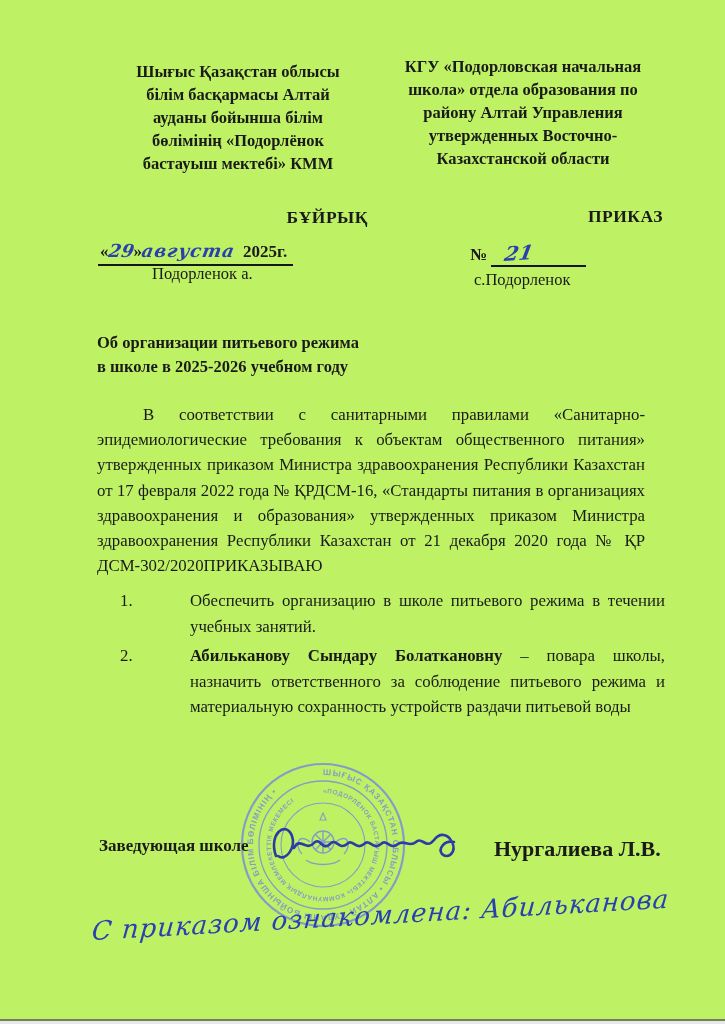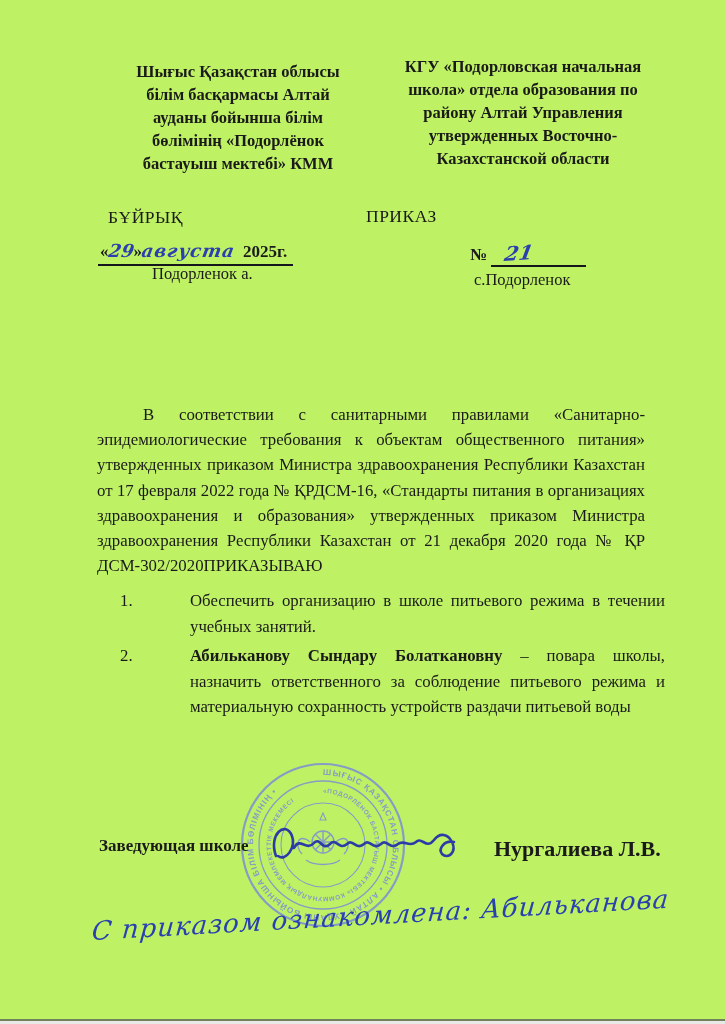--- a/index.html
+++ b/index.html
@@ -13,23 +13,23 @@
   }
   .page{position:absolute;inset:0;background:#bef264;}
   .abs{position:absolute;}
 
   
   .org-block{font-weight:bold;text-align:center;font-size:16.5px;line-height:23px;}
   .hdr-left{left:108px;top:60px;width:260px;}
   .hdr-right{left:383px;top:55px;width:280px;}
 
   
-  .order-title{font-weight:normal;font-size:17.5px;text-align:left;letter-spacing:.5px;}
+  .order-title{font-weight:bold;font-size:17.5px;text-align:right;letter-spacing:.5px;}
   .title-left{left:108px;top:207px;width:260px;}
-  .title-right{left:366px;top:206px;width:280px;}
+  .title-right{left:383px;top:206px;width:280px;}
 
   
   .date-line{
     left:98px;top:240px;
     font-weight:bold;font-size:17px;
     border-bottom:2px solid #15151c;
     padding:0 6px 2px 2px;
   }
   .hand{
     font-family:"DejaVu Serif", serif;
@@ -129,20 +129,24 @@
     <span>«</span><span class="hand hand-day">29</span><span>»</span><span class="hand hand-month">августа</span><span>2025г.</span>
   </div>
 
   <div class="abs num-line">
     <span>№</span><span class="num-underline"><span class="hand hand-num">21</span></span>
   </div>
 
   <div class="abs place place-left">Подорленок а.</div>
   <div class="abs place place-right">с.Подорленок</div>
 
+  <div class="abs subject">
+    <div>Об организации питьевого режима</div>
+    <div>в школе в 2025-2026 учебном году</div>
+  </div>
 
   <div class="abs body-par">
     <span>В соответствии с санитарными правилами «Санитарно-эпидемиологические требования к объектам общественного питания» утвержденных приказом Министра здравоохранения Республики Казахстан от 17 февраля 2022 года № ҚРДСМ-16, «Стандарты питания в организациях здравоохранения и образования» утвержденных приказом Министра здравоохранения Республики Казахстан от 21 декабря 2020 года № ҚР ДСМ-302/2020</span><span class="bold">ПРИКАЗЫВАЮ</span>
   </div>
 
   <div class="abs order-list">
     <div class="li">
       <span class="li-num">1.</span>
       <span class="li-text">Обеспечить организацию в школе питьевого режима в течении учебных занятий.</span>
     </div>

